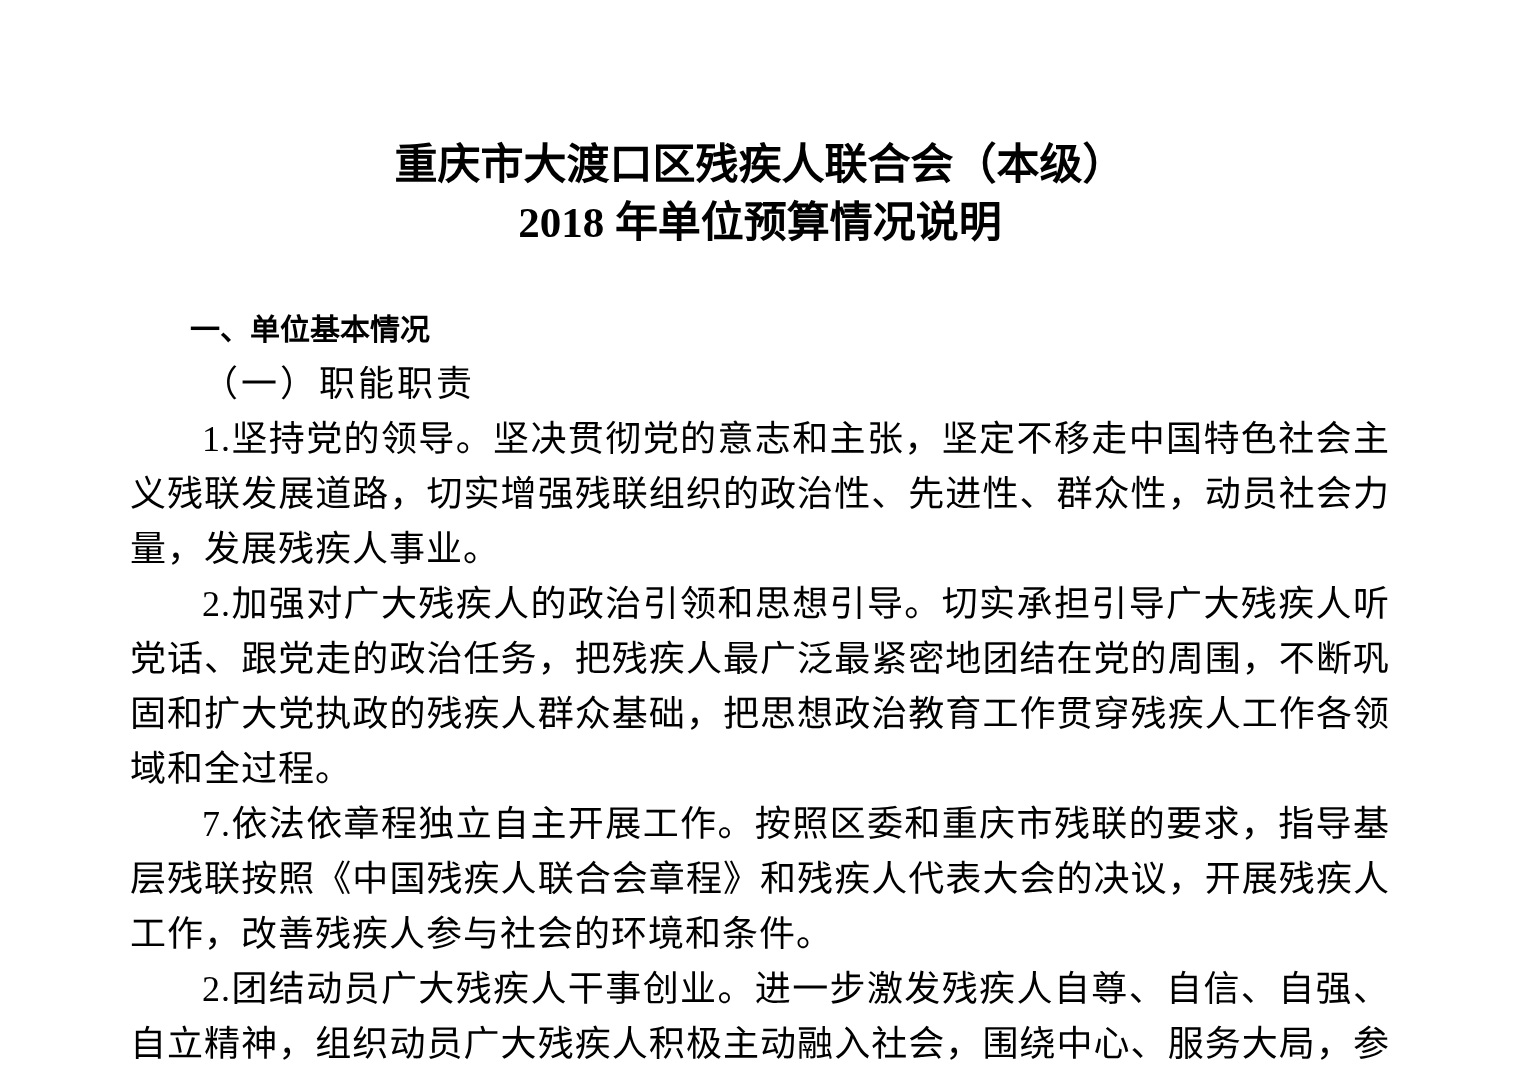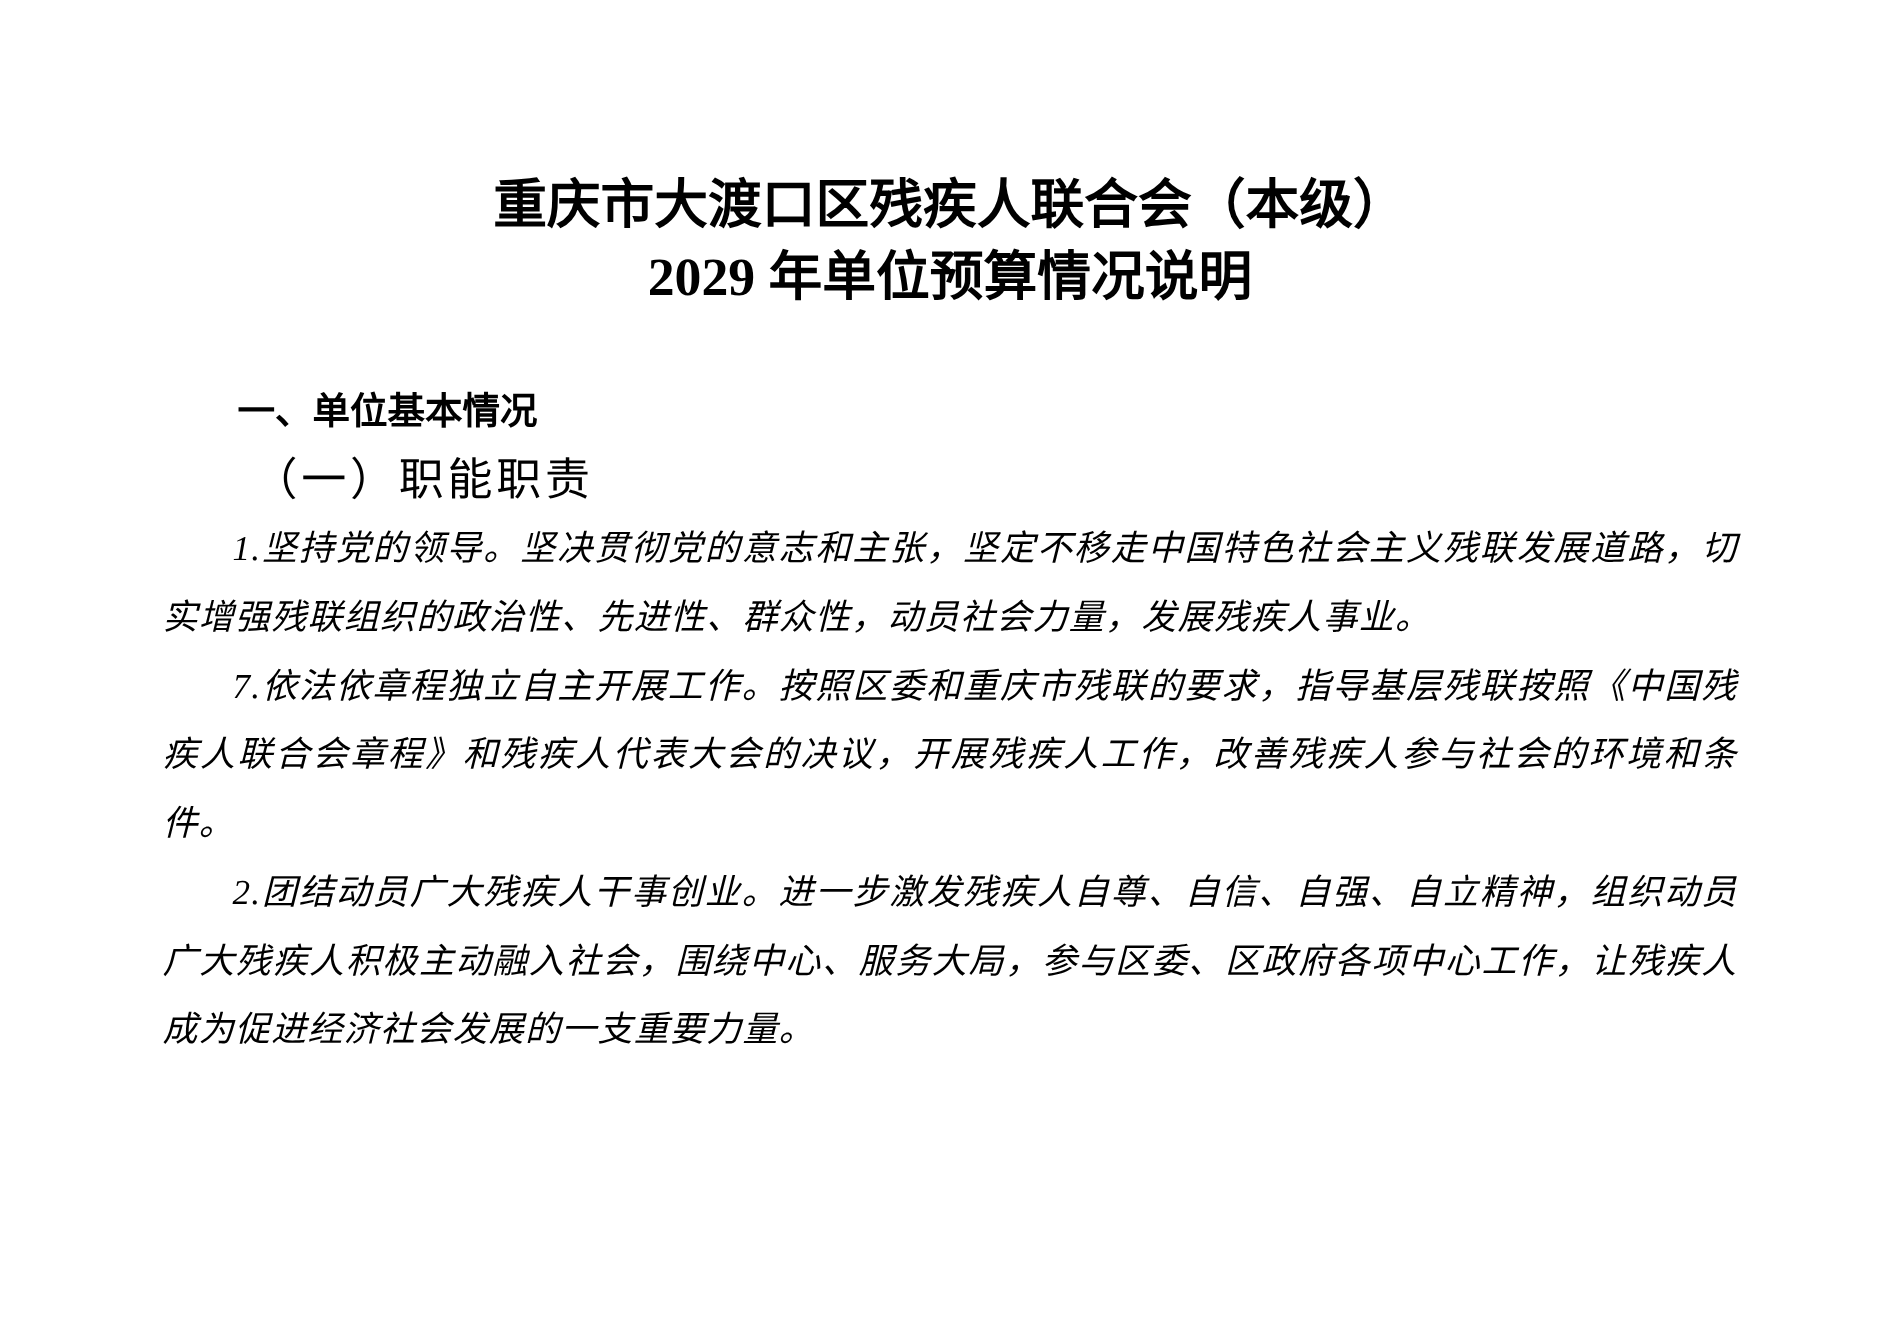--- a/index.html
+++ b/index.html
@@ -46,47 +46,47 @@
     font-family: "Liberation Serif", serif;
     font-weight: 400;
     font-size: 36px;
     line-height: 55px;
     text-indent: 2em;
     letter-spacing: 3px;
     margin: 0;
   }
   .para {
     font-family: "Liberation Serif", serif;
-    font-size: 28px;
+    font-size: 36px;
     line-height: 55px;
     text-indent: 2em;
     text-align: justify;
     letter-spacing: 1px;
     margin: 0;
-    font-style: italic;
   }
 </style>
 </head>
 <body>
 
 <div class="page">
 
   <h1 class="doc-title">
     <span class="line">重庆市大渡口区残疾人联合会（本级）</span>
-    <span class="line">2029 年单位预算情况说明</span>
+    <span class="line">2018 年单位预算情况说明</span>
   </h1>
 
   <div class="content">
 
     <h2 class="section-heading">一、单位基本情况</h2>
 
     <h3 class="subsection-heading">（一）职能职责</h3>
 
     <p class="para">1.坚持党的领导。坚决贯彻党的意志和主张，坚定不移走中国特色社会主义残联发展道路，切实增强残联组织的政治性、先进性、群众性，动员社会力量，发展残疾人事业。</p>
 
+    <p class="para">2.加强对广大残疾人的政治引领和思想引导。切实承担引导广大残疾人听党话、跟党走的政治任务，把残疾人最广泛最紧密地团结在党的周围，不断巩固和扩大党执政的残疾人群众基础，把思想政治教育工作贯穿残疾人工作各领域和全过程。</p>
 
     <p class="para">7.依法依章程独立自主开展工作。按照区委和重庆市残联的要求，指导基层残联按照《中国残疾人联合会章程》和残疾人代表大会的决议，开展残疾人工作，改善残疾人参与社会的环境和条件。</p>
 
     <p class="para">2.团结动员广大残疾人干事创业。进一步激发残疾人自尊、自信、自强、自立精神，组织动员广大残疾人积极主动融入社会，围绕中心、服务大局，参与区委、区政府各项中心工作，让残疾人成为促进经济社会发展的一支重要力量。</p>
 
   </div>
 
 </div>
 
 </body></html>

